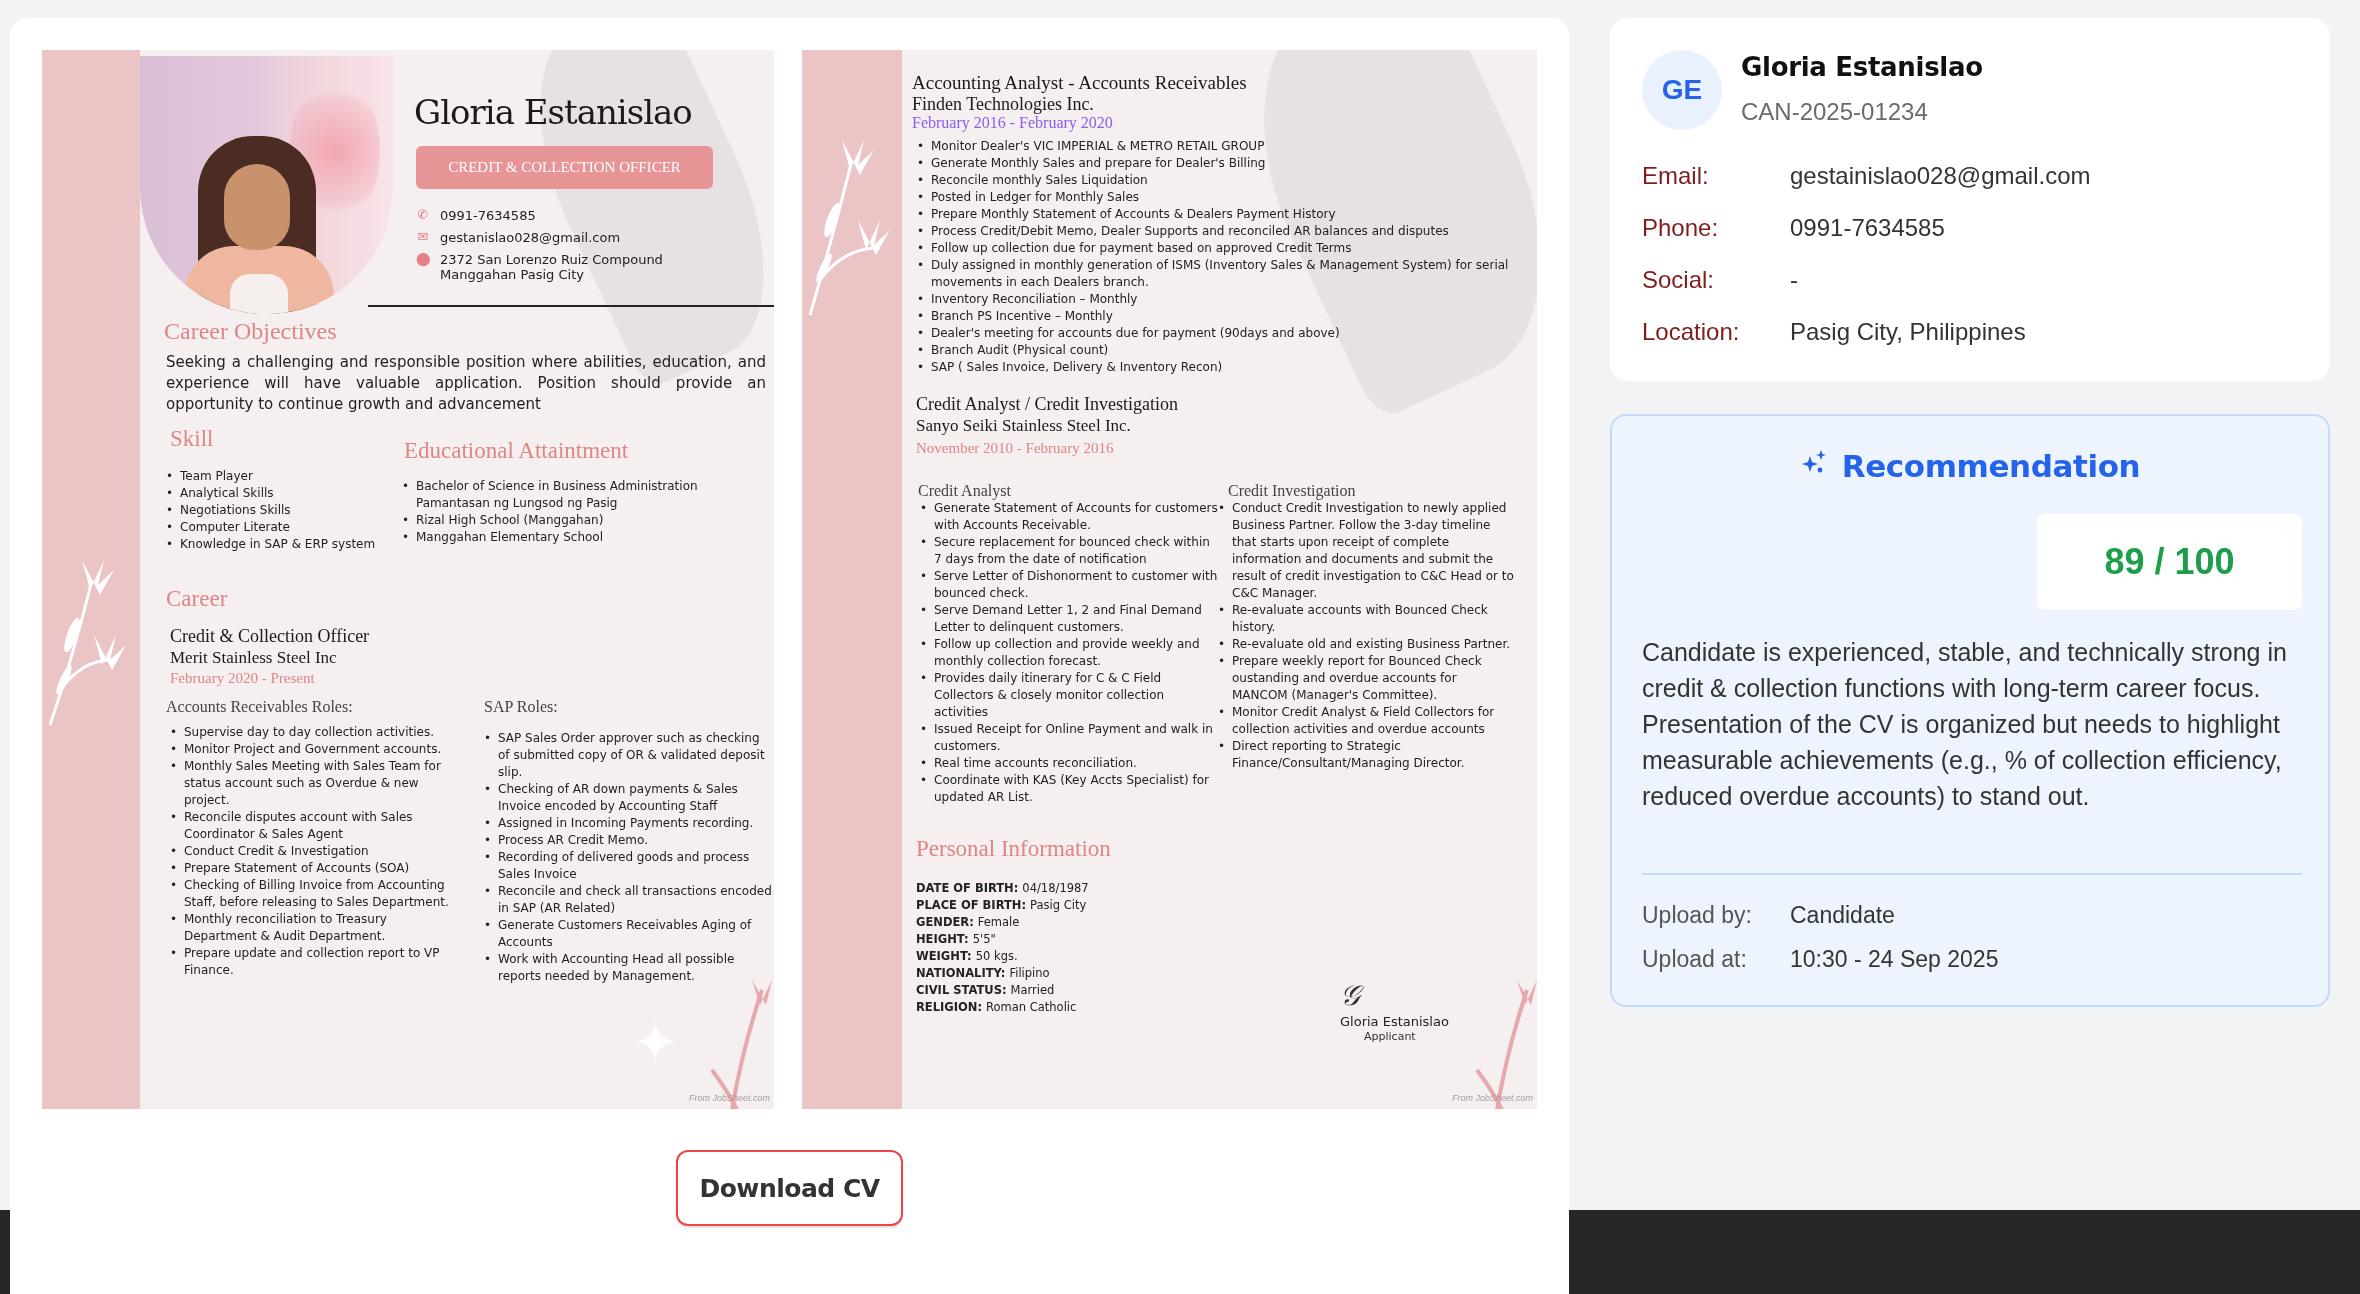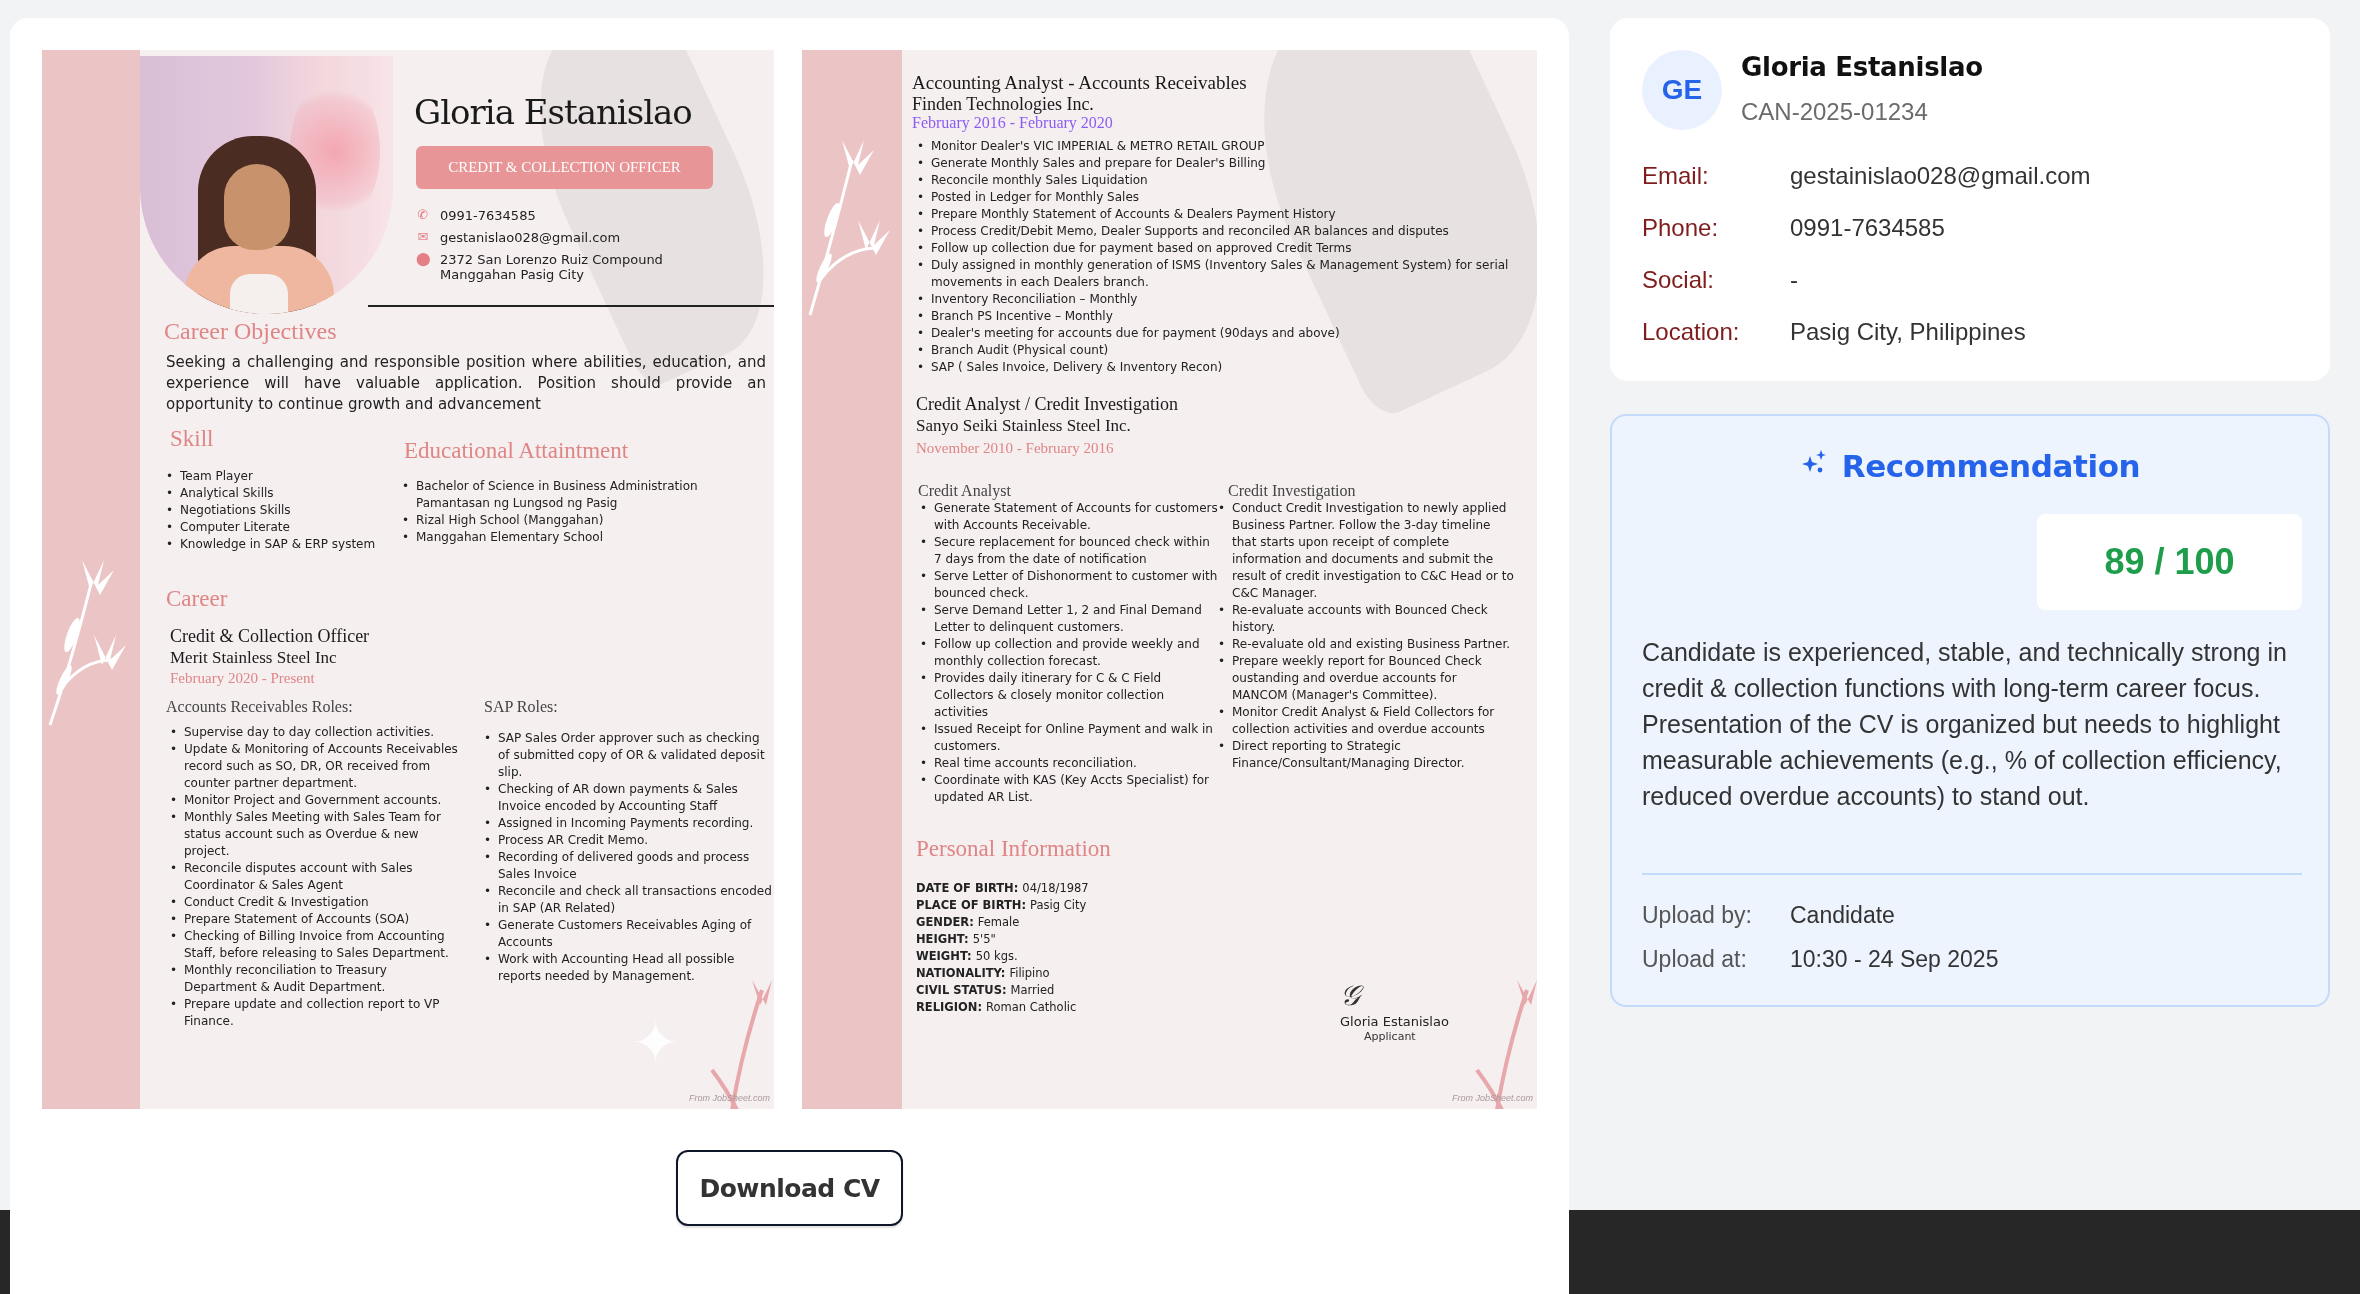--- a/index.html
+++ b/index.html
@@ -25,21 +25,21 @@
   .photo .shirt{position:absolute;left:90px;top:218px;width:58px;height:50px;border-radius:20px 20px 0 0;background:#f5f0ee;}
   .photo .plant{position:absolute;left:150px;top:20px;width:90px;height:150px;border-radius:50%;background:radial-gradient(circle,#f3a7b2 0%,rgba(243,167,178,0.3) 60%,transparent 70%);}
   .role-badge{position:absolute;left:374px;top:96px;width:297px;height:43px;background:#e89597;border-radius:6px;color:#fff;font-family:"Liberation Serif",serif;font-size:15px;text-align:center;line-height:43px;}
   .contact-line{position:absolute;left:374px;font-family:"DejaVu Sans",sans-serif;font-size:13px;color:#222;display:flex;align-items:flex-start;gap:10px;}
   .c-ic{width:14px;height:14px;color:#e57f86;font-size:13px;line-height:14px;text-align:center;}
   .hr-line{position:absolute;left:326px;top:255px;width:406px;height:2px;background:#222;}
   .flower{position:absolute;}
   .watermark{position:absolute;right:4px;bottom:6px;font-size:9px;color:#a99;font-style:italic;font-family:"Liberation Sans",sans-serif;}
   .sparkle{position:absolute;color:#fff;font-size:56px;opacity:.9;}
 
-  .dl-btn{position:absolute;left:676px;top:1150px;width:227px;height:76px;border:2px solid #0f172a;border-radius:12px;background:#fff;font-family:"DejaVu Sans","Liberation Sans",sans-serif;font-weight:bold;font-size:25px;color:#333;display:flex;align-items:center;justify-content:center;cursor:pointer;letter-spacing:-0.5px;box-shadow:0 2px 2px rgba(0,0,0,0.12);}
+  .dl-btn{position:absolute;left:676px;top:1150px;width:227px;height:76px;border:2px solid #ef4444;border-radius:12px;background:#fff;font-family:"DejaVu Sans","Liberation Sans",sans-serif;font-weight:bold;font-size:25px;color:#333;display:flex;align-items:center;justify-content:center;cursor:pointer;letter-spacing:-0.5px;box-shadow:0 2px 2px rgba(0,0,0,0.12);}
 
   .info-card{position:absolute;left:1610px;top:18px;width:720px;height:363px;background:#fff;border-radius:18px;}
   .avatar{position:absolute;left:32px;top:32px;width:80px;height:80px;border-radius:50%;background:#e9f1fe;color:#2563eb;font-weight:bold;font-size:28px;display:flex;align-items:center;justify-content:center;font-family:"Liberation Sans",sans-serif;}
   .cand-name{position:absolute;left:131px;top:34px;font-family:"DejaVu Sans",sans-serif;font-weight:bold;font-size:26px;color:#111;letter-spacing:-0.3px;}
   .cand-id{position:absolute;left:131px;top:80px;font-size:24px;color:#6b6b6b;}
   .info-row{position:absolute;left:32px;font-size:24px;display:flex;}
   .info-row .lbl{width:148px;color:#7f1d1d;}
   .info-row .val{color:#333;}
 
   .rec-card{position:absolute;left:1610px;top:414px;width:720px;height:593px;background:#edf4fe;border:2px solid #c3dafb;border-radius:16px;}
@@ -107,21 +107,20 @@
     </ul>
 
   <div class="sec-title" style="left:124px;top:536px;font-size:23px;">Career</div>
   <div style="position:absolute;left:128px;top:576px;font-family:'Liberation Serif',serif;font-size:18px;color:#1a1a1a;">Credit &amp; Collection Officer</div>
   <div style="position:absolute;left:128px;top:598px;font-family:'Liberation Serif',serif;font-size:17px;color:#1a1a1a;">Merit Stainless Steel Inc</div>
   <div style="position:absolute;left:128px;top:620px;font-family:'Liberation Serif',serif;font-size:15px;color:#df8585;">February 2020 - Present</div>
 
   <div style="position:absolute;left:124px;top:648px;font-family:'Liberation Serif',serif;font-size:16px;color:#444;">Accounts Receivables Roles:</div>
   <ul class="cv-list" id="ar-list" style="left:126px;top:674px;width:290px;font-size:12px;line-height:17px;">
       <li>Supervise day to day collection activities.</li>
-      <li>Update &amp; Monitoring of Accounts Receivables record such as SO, DR, OR received from counter partner department.</li>
       <li>Monitor Project and Government accounts.</li>
       <li>Monthly Sales Meeting with Sales Team for status account such as Overdue &amp; new project.</li>
       <li>Reconcile disputes account with Sales Coordinator &amp; Sales Agent</li>
       <li>Conduct Credit &amp; Investigation</li>
       <li>Prepare Statement of Accounts (SOA)</li>
       <li>Checking of Billing Invoice from Accounting Staff, before releasing to Sales Department.</li>
       <li>Monthly reconciliation to Treasury Department &amp; Audit Department.</li>
       <li>Prepare update and collection report to VP Finance.</li>
     </ul>
 

